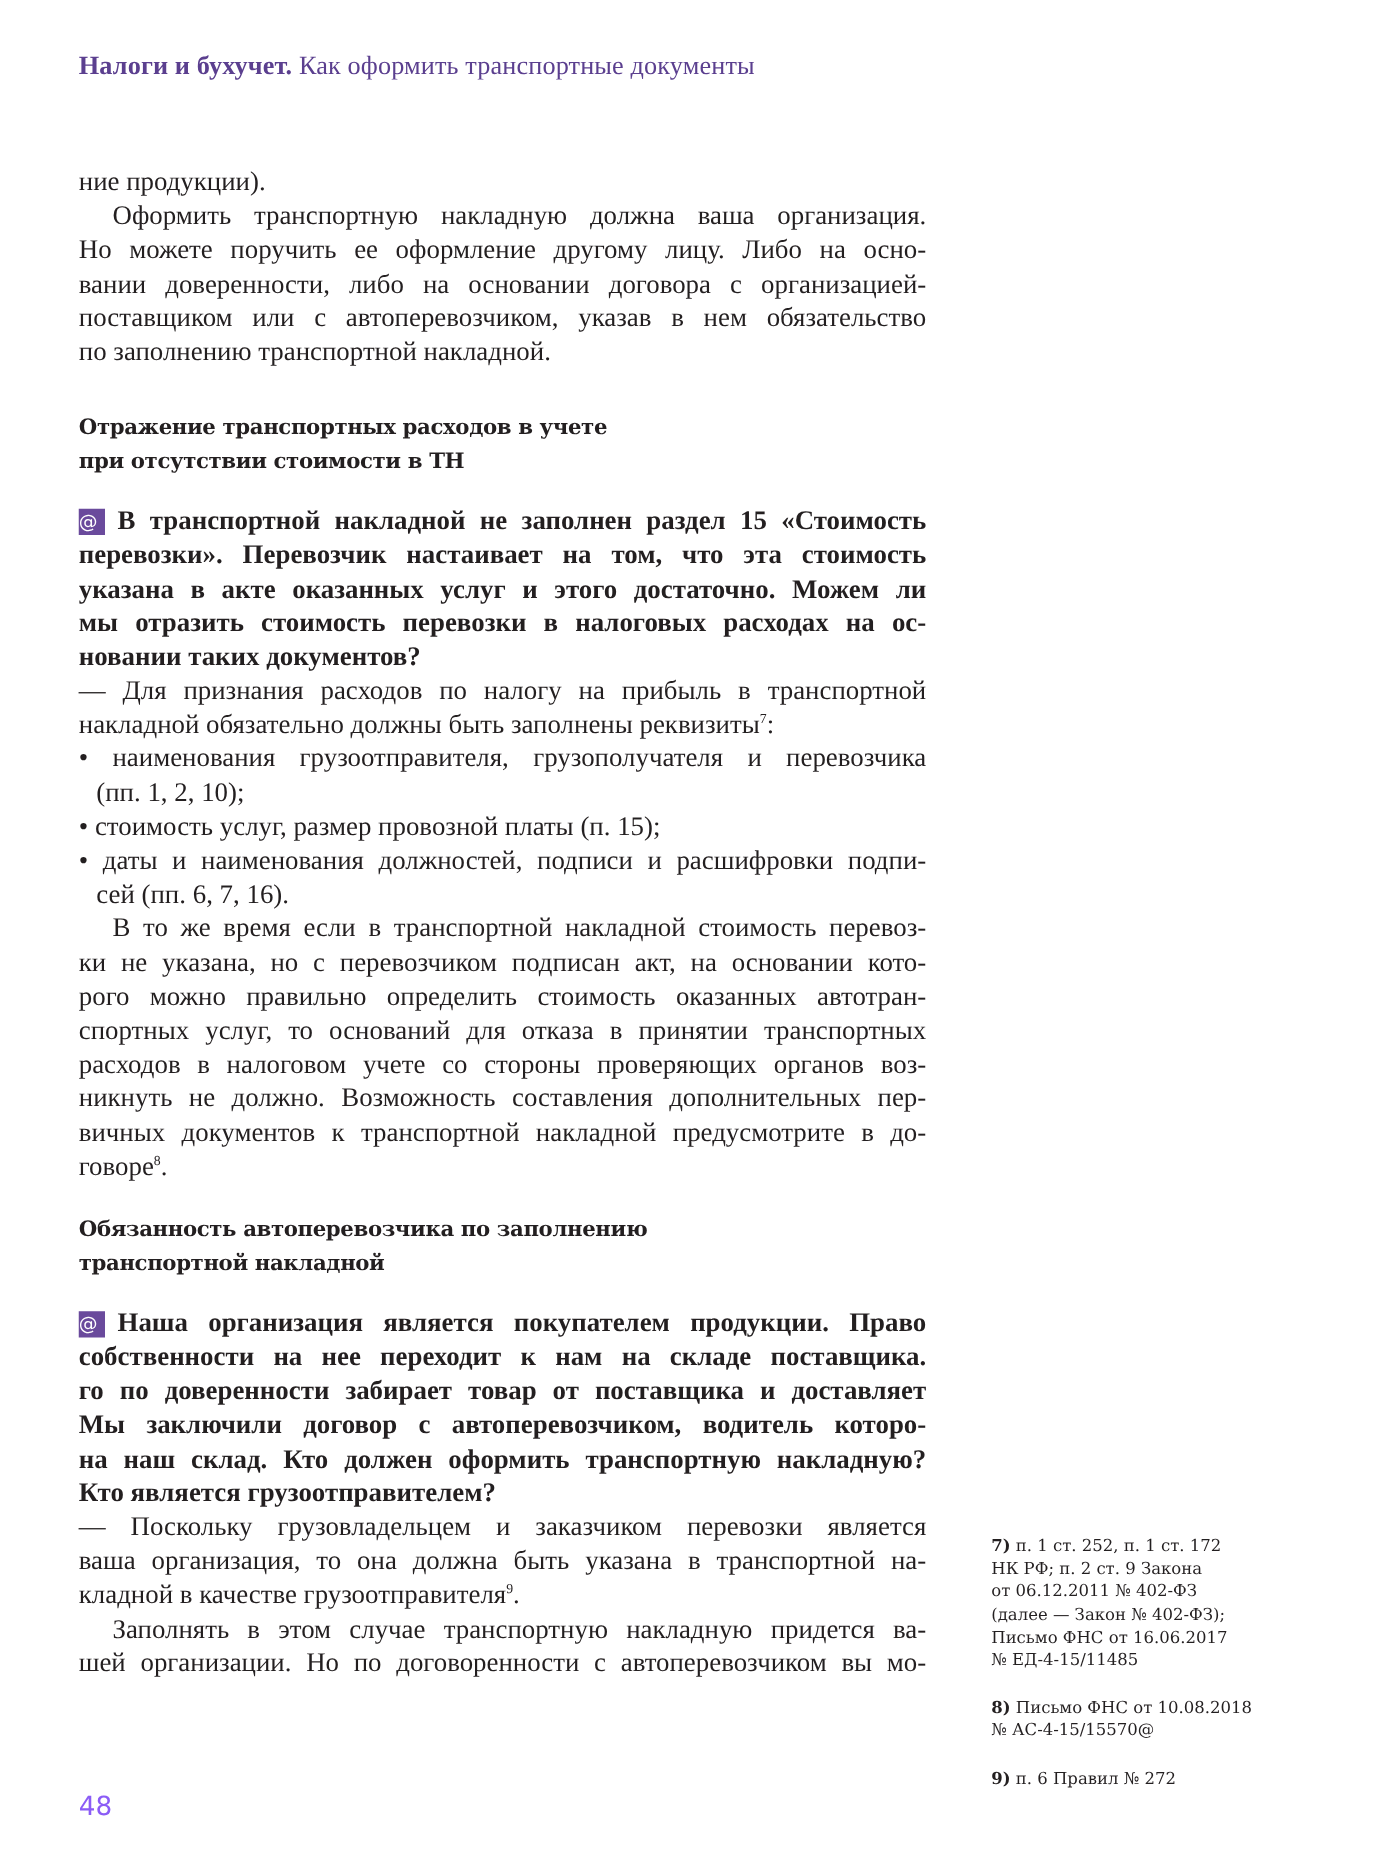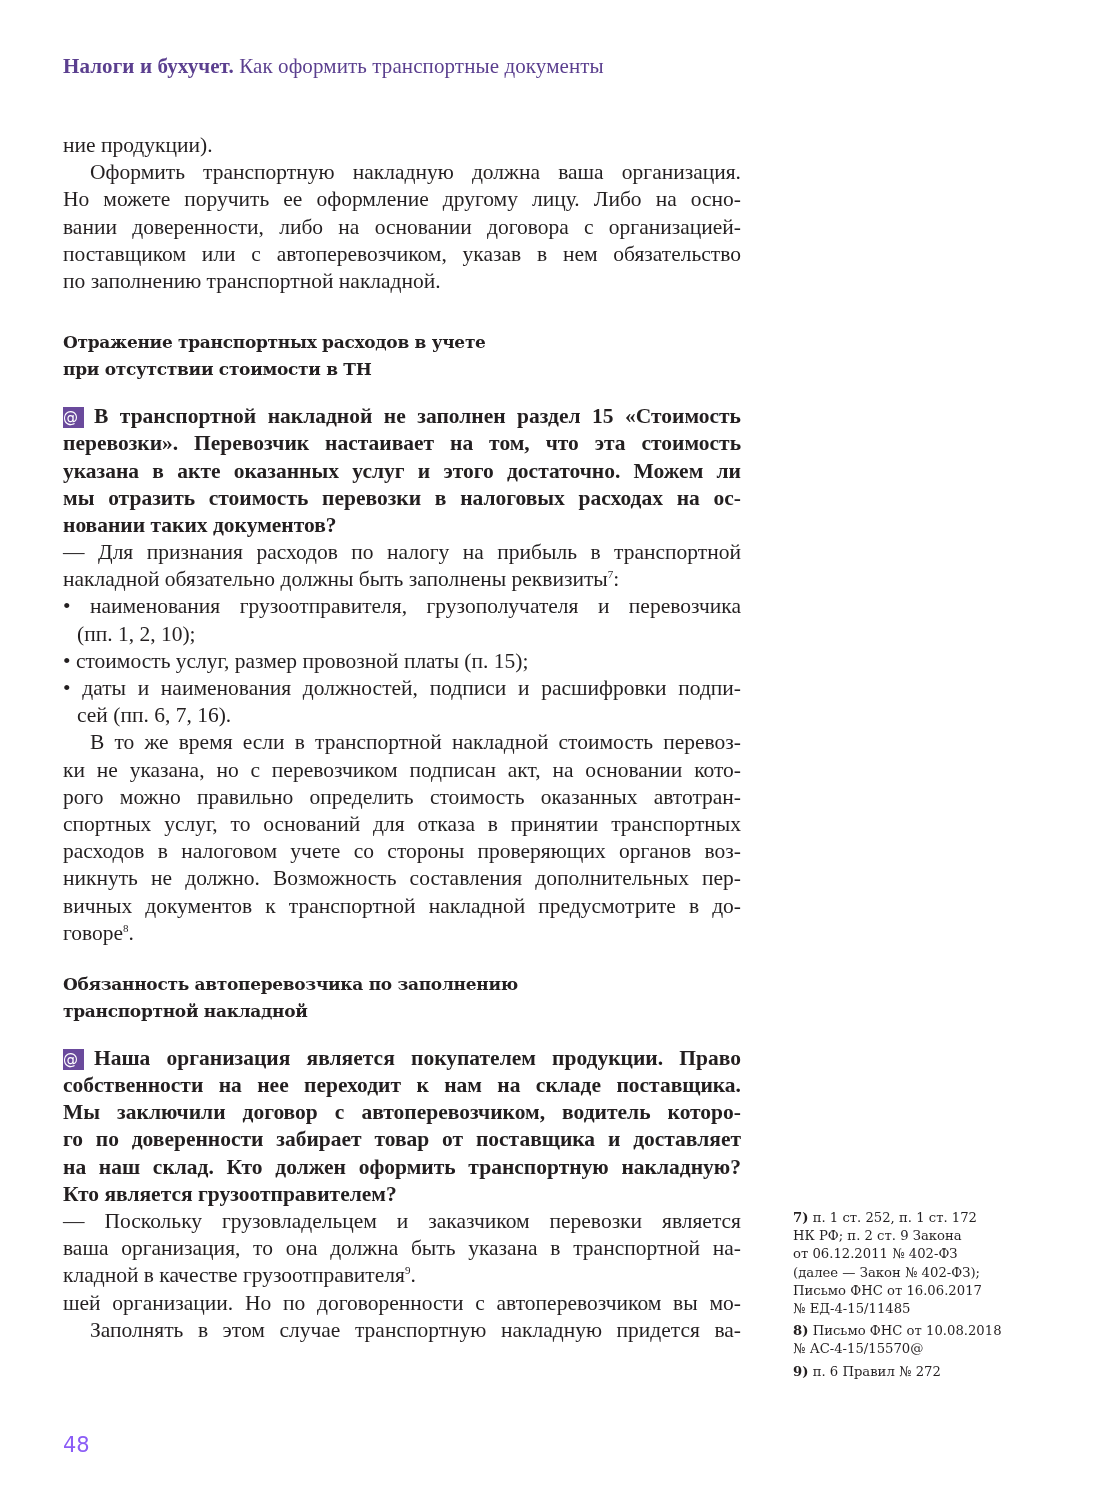--- a/index.html
+++ b/index.html
@@ -11,21 +11,21 @@
       width: 1104px;
       height: 1500px;
       position: relative;
       overflow: hidden;
       color: #231f20;
       font-family: "DejaVu Serif", "Liberation Serif", serif;
     }
     .running-head {
       position: absolute;
       left: 63px;
-      top: 54px;
+      top: 40px;
       font-family: "Liberation Serif", "DejaVu Serif", serif;
       font-size: 21px;
       color: #5b3f8f;
       letter-spacing: 0.1px;
       white-space: nowrap;
     }
     .running-head .rh-bold { font-weight: bold; }
 
     .main {
       position: absolute;
@@ -82,21 +82,21 @@
     .footnotes {
       position: absolute;
       left: 793px;
       top: 1209px;
       width: 230px;
       font-family: "DejaVu Serif", "Liberation Serif", serif;
       font-size: 13.2px;
       line-height: 18.2px;
       color: #231f20;
     }
-    .footnote { margin-bottom: 4px; }
+    .footnote { margin-bottom: 4px; margin-top: 20px; }
     .footnote .fn-line { display: block; white-space: nowrap; }
     .fn-num { font-weight: bold; }
 
     .page-number {
       position: absolute;
       left: 63px;
       top: 1433px;
       font-family: "DejaVu Sans", "Liberation Sans", sans-serif;
       font-size: 21px;
       color: #8b5cf6;
@@ -167,35 +167,35 @@
   </div>
 
   <div class="heading" style="margin-top:24px;">
     <span class="hline">Обязанность автоперевозчика по заполнению</span>
     <span class="hline">транспортной накладной</span>
   </div>
 
   <div class="question" style="margin-top:20px;">
     <span class="line"><span class="at-icon">@</span><span>Наша организация является покупателем продукции. Право</span></span>
     <span class="line">собственности на нее переходит к нам на складе поставщика.</span>
+    <span class="line">го по доверенности забирает товар от поставщика и доставляет</span>
     <span class="line">Мы заключили договор с автоперевозчиком, водитель которо-</span>
-    <span class="line">го по доверенности забирает товар от поставщика и доставляет</span>
     <span class="line">на наш склад. Кто должен оформить транспортную накладную?</span>
     <span class="line last">Кто является грузоотправителем?</span>
   </div>
 
   <div>
     <span class="line">— Поскольку грузовладельцем и заказчиком перевозки является</span>
     <span class="line">ваша организация, то она должна быть указана в транспортной на-</span>
     <span class="line last"><span>кладной в качестве грузоотправителя</span><sup>9</sup><span>.</span></span>
   </div>
 
   <div>
+    <span class="line indent">Заполнять в этом случае транспортную накладную придется ва-</span>
     <span class="line">шей организации. Но по договоренности с автоперевозчиком вы мо-</span>
-    <span class="line indent">Заполнять в этом случае транспортную накладную придется ва-</span>
   </div>
 </div>
 
 <div class="footnotes">
   <div class="footnote">
     <span class="fn-line"><span class="fn-num">7)</span> <span>п. 1 ст. 252, п. 1 ст. 172</span></span>
     <span class="fn-line">НК РФ; п. 2 ст. 9 Закона</span>
     <span class="fn-line">от 06.12.2011 № 402-ФЗ</span>
     <span class="fn-line">(далее — Закон № 402-ФЗ);</span>
     <span class="fn-line">Письмо ФНС от 16.06.2017</span>

